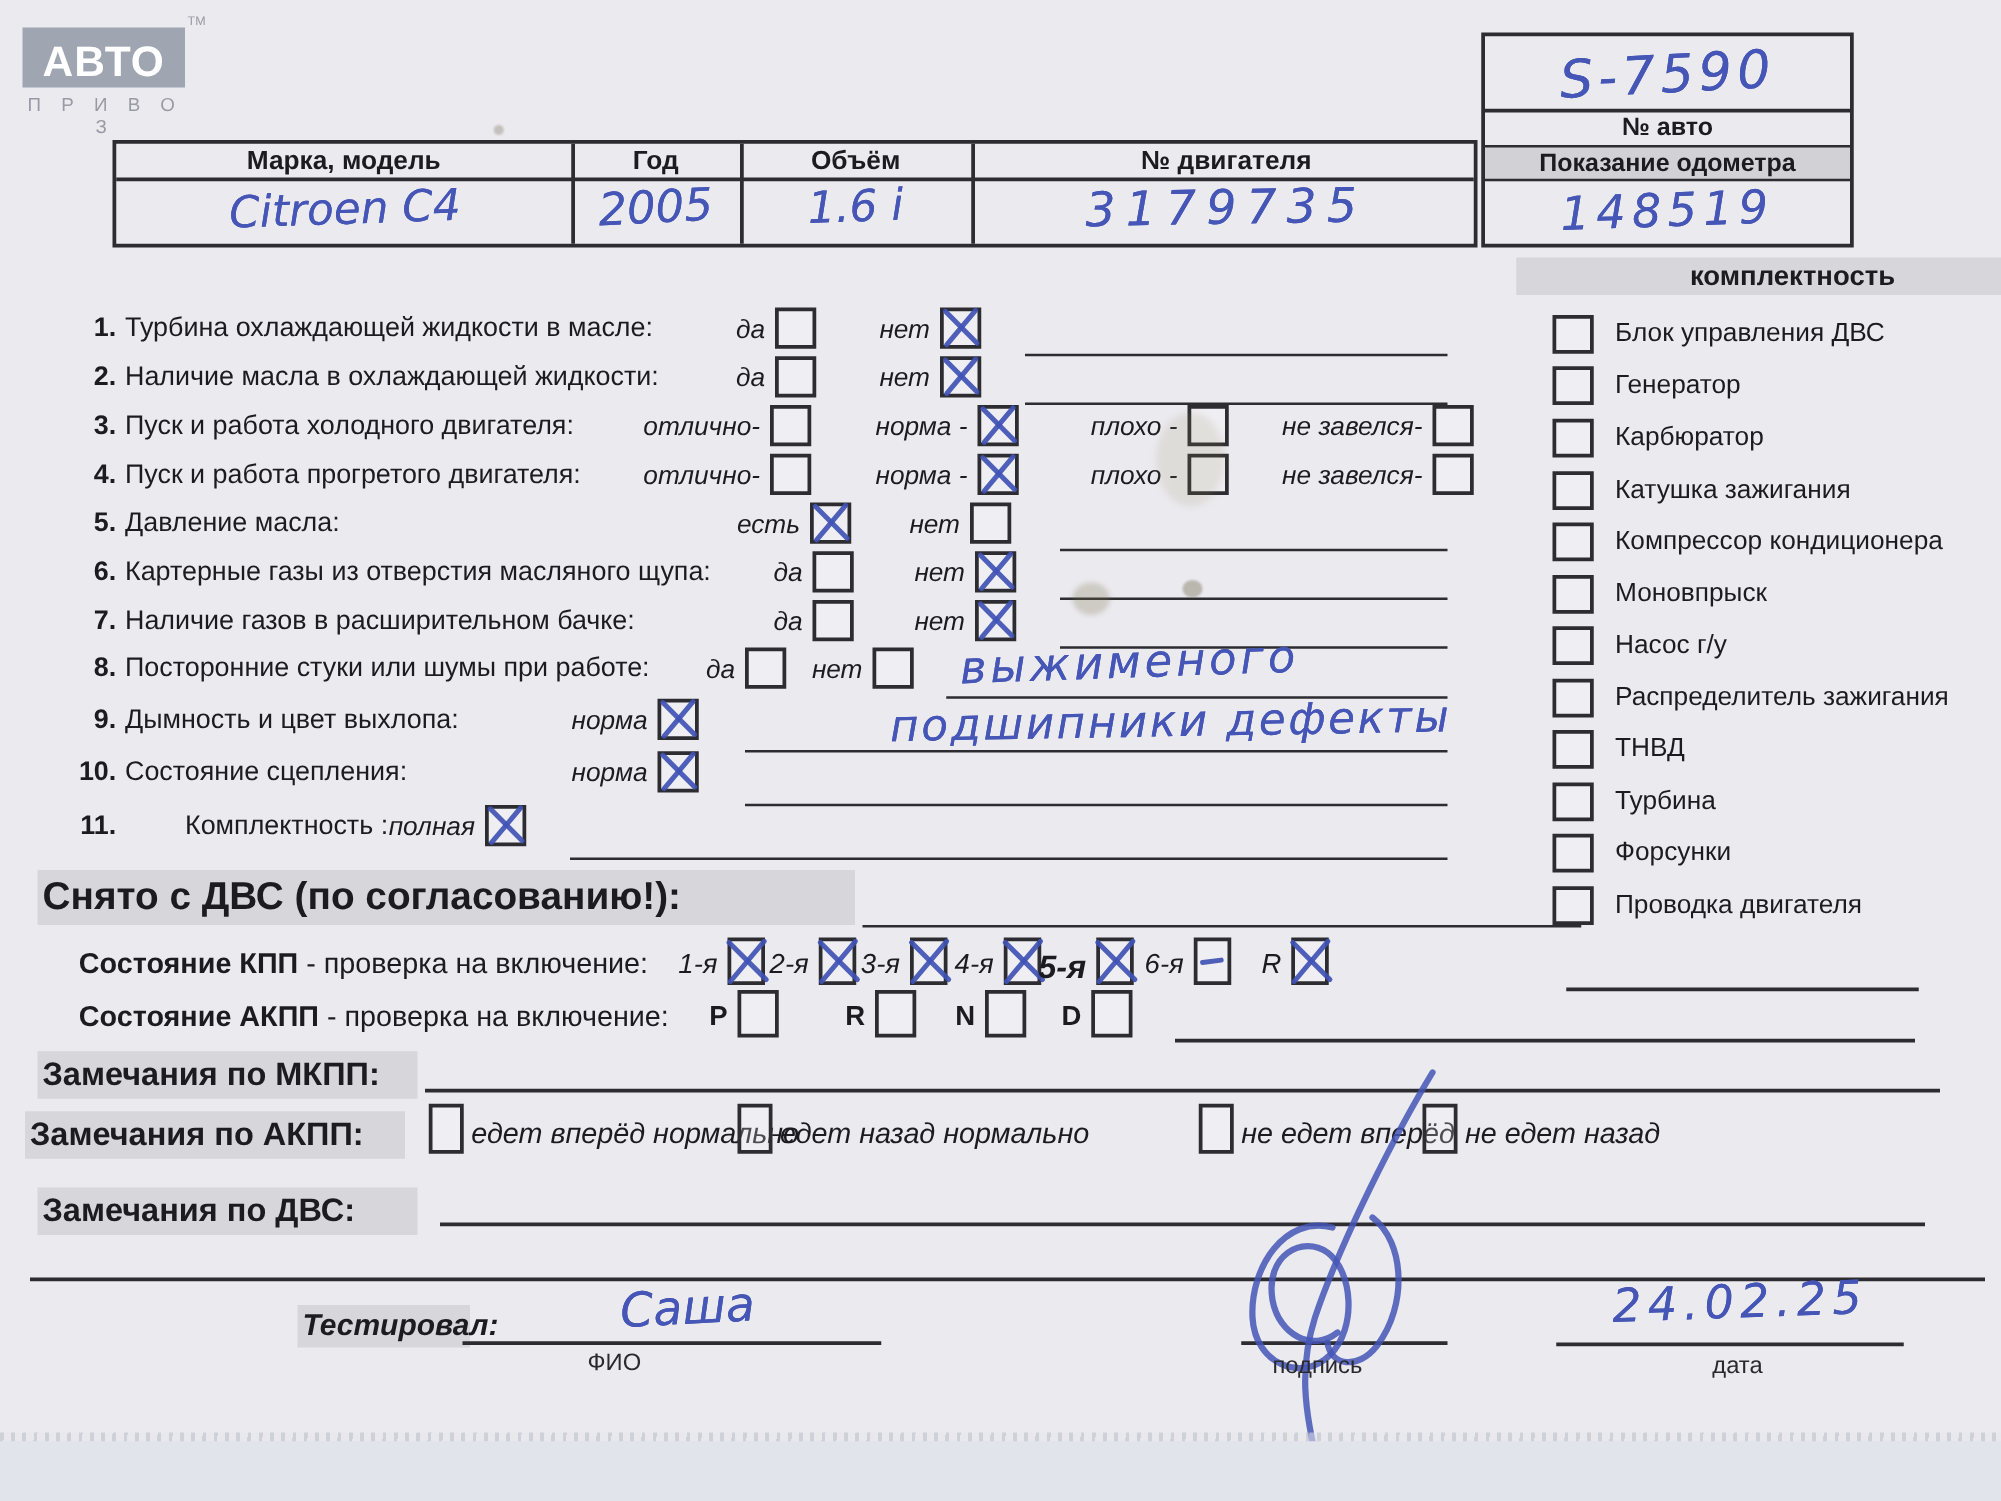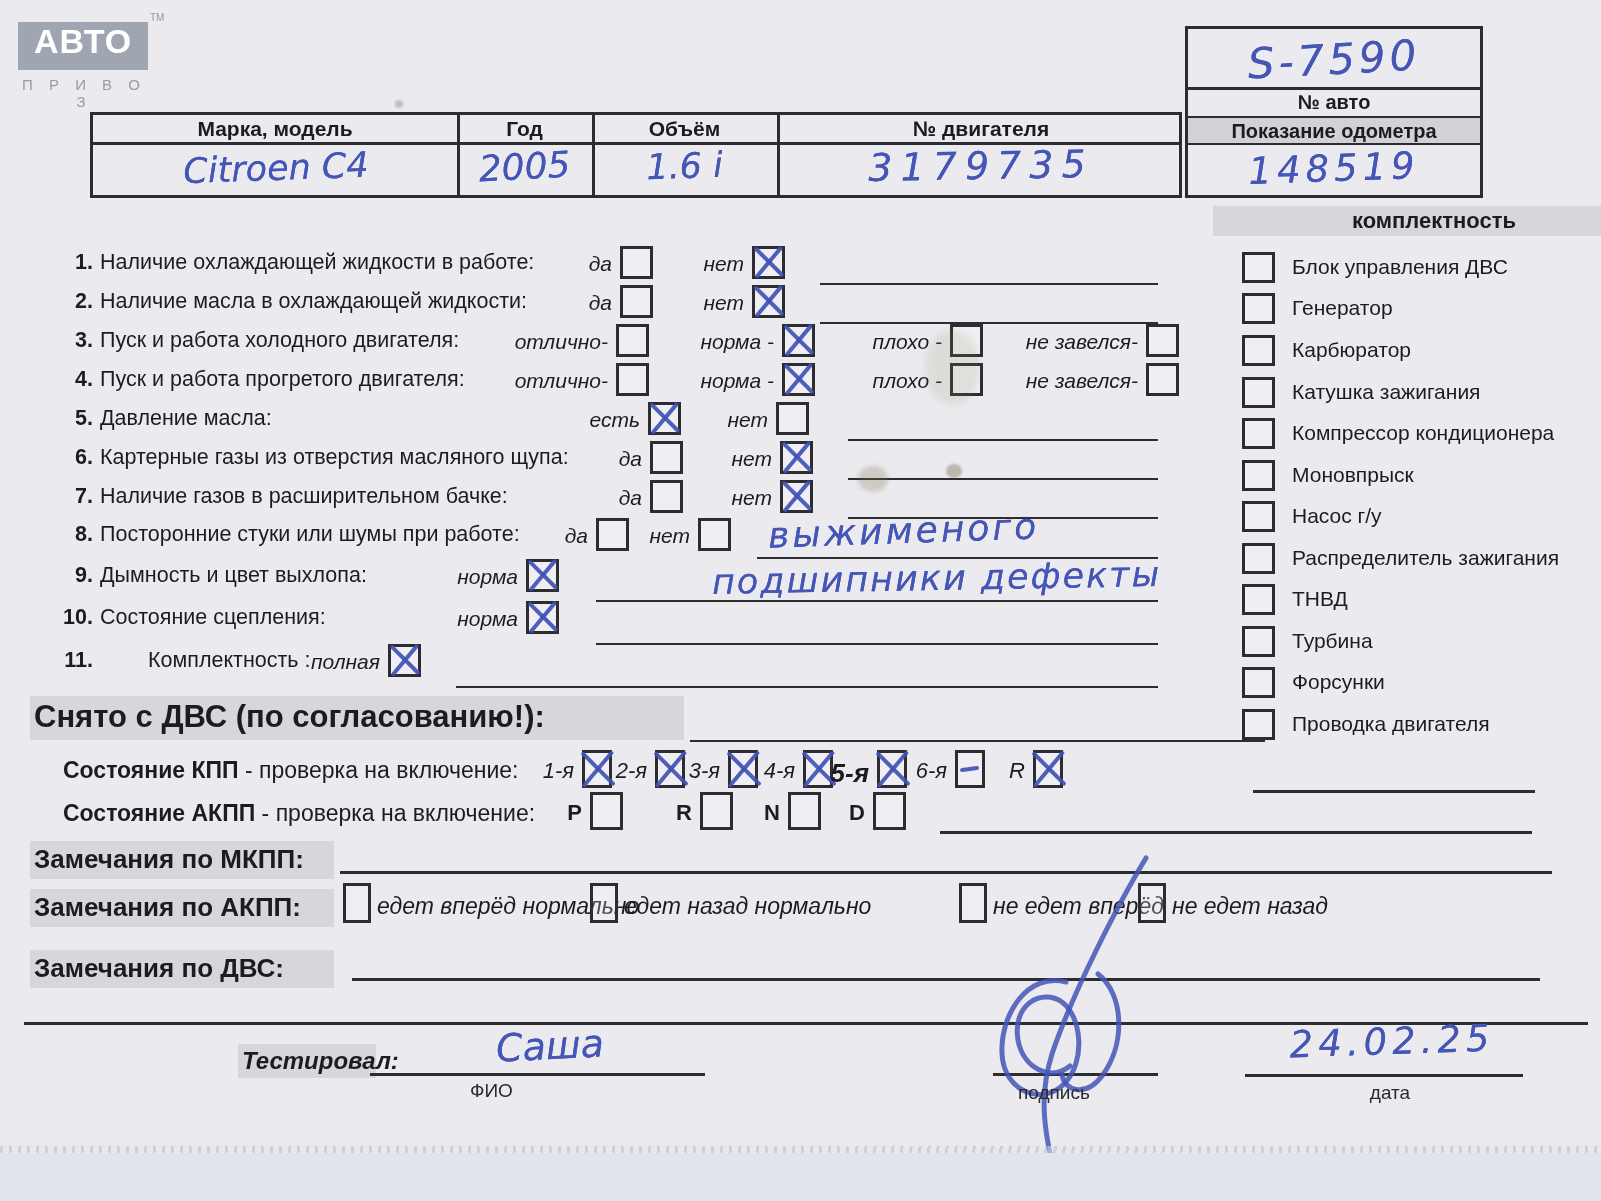--- a/index.html
+++ b/index.html
@@ -29,21 +29,21 @@
       background:rgba(64,82,181,.92);border-radius:2px;transform:rotate(-7deg);}
   .small{font-size:19px;color:#2a2a2e;}
   .speck{position:absolute;border-radius:50%;pointer-events:none;}
 </style>
 </head>
 <body>
 
 <div class="paper">
 
   <div class="abs" style="left:18px;top:22px;width:130px;height:48px;background:#9fa6b2;
-       display:flex;align-items:flex-start;justify-content:center;">
+       display:flex;align-items:flex-end;justify-content:center;">
     <span style="color:#fff;font-weight:bold;font-size:34px;letter-spacing:1px;">АВТО</span>
   </div>
   <div class="abs" style="left:150px;top:12px;font-size:10px;color:#9a9aa2;">TM</div>
   <div class="abs" style="left:16px;top:76px;width:136px;text-align:center;font-size:15px;
        color:#9a9aa2;letter-spacing:6px;">П Р И В О З</div>
 
 
   <div class="abs" style="left:1185px;top:26px;width:298px;height:172px;border:3px solid #2c2c31;box-sizing:border-box;">
     <div class="hw" style="left:0;top:6px;width:100%;text-align:center;font-size:42px;letter-spacing:4px;transform:rotate(-3deg);">S-7590</div>
     <div class="abs line" style="left:0;top:58px;width:100%;height:2.5px;"></div>
@@ -68,21 +68,21 @@
     <div class="hw" style="left:499px;top:31px;width:185px;text-align:center;font-size:35px;transform:rotate(-2deg);">1.6 i</div>
     <div class="hw" style="left:684px;top:29px;width:408px;text-align:center;font-size:38px;letter-spacing:8px;transform:rotate(-1deg);">3179735</div>
   </div>
 
   <div class="abs hl" style="left:1213px;top:206px;width:350px;height:30px;padding-left:46px;">
     <div class="hdr" style="text-align:center;font-size:22px;line-height:30px;">комплектность</div>
   </div>
 
   <div id="checklist">
       <div class="rownum" style="left: 55px; top: 250px; width: 38px;">1.</div>
-      <div class="rowlabel" style="left: 100px; top: 250px;">Наличие охлаждающей жидкости в работе:</div>
+      <div class="rowlabel" style="left: 100px; top: 250px;">Турбина охлаждающей жидкости в масле:</div>
       <div class="optlabel" style="left: 538px; top: 252px; width: 74px;">да</div>
       <div class="cb" style="left: 620px; top: 246px; width: 33px; height: 33px;"></div>
       <div class="optlabel" style="left: 660px; top: 252px; width: 84px;">нет</div>
       <div class="cb" style="left: 752px; top: 246px; width: 33px; height: 33px;">
         <span class="xm">
           <i></i>
           <i></i>
         </span>
       </div>
       <div class="line" style="left: 820px; top: 283px; width: 338px;"></div>
@@ -299,21 +299,21 @@
       <div class="rownum" style="left: 746px; top: 800px; width: 34px; font-size: 22px;">N</div>
       <div class="cb" style="left: 788px; top: 792px; width: 33px; height: 38px;"></div>
       <div class="rownum" style="left: 831px; top: 800px; width: 34px; font-size: 22px;">D</div>
       <div class="cb" style="left: 873px; top: 792px; width: 33px; height: 38px;"></div>
     </div>
   <div class="abs line" style="left:940px;top:831px;width:592px;height:2.5px;"></div>
 
   <div class="abs hdr hl" style="left:30px;top:841px;width:300px;font-size:26px;padding:3px 0 4px 4px;">Замечания по МКПП:</div>
   <div class="abs line thick" style="left:340px;top:871px;width:1212px;"></div>
 
-  <div class="abs hdr hl" style="left:30px;top:889px;width:300px;font-size:26px;padding:3px 0 4px 4px;">Замечания по АКПП:</div>
+  <div class="abs hdr hl" style="left:20px;top:889px;width:300px;font-size:26px;padding:3px 0 4px 4px;">Замечания по АКПП:</div>
   <div id="remopts">
       <div class="cb" style="left: 343px; top: 883px; width: 28px; height: 40px;"></div>
       <div class="optlabel" style="left: 377px; top: 893px; width: auto; text-align: left; font-size: 23px;">едет вперёд нормально</div>
       <div class="cb" style="left: 590px; top: 883px; width: 28px; height: 40px;"></div>
       <div class="optlabel" style="left: 624px; top: 893px; width: auto; text-align: left; font-size: 23px;">едет назад нормально</div>
       <div class="cb" style="left: 959px; top: 883px; width: 28px; height: 40px;"></div>
       <div class="optlabel" style="left: 993px; top: 893px; width: auto; text-align: left; font-size: 23px;">не едет вперёд</div>
       <div class="cb" style="left: 1138px; top: 883px; width: 28px; height: 40px;"></div>
       <div class="optlabel" style="left: 1172px; top: 893px; width: auto; text-align: left; font-size: 23px;">не едет назад</div>
     </div>

